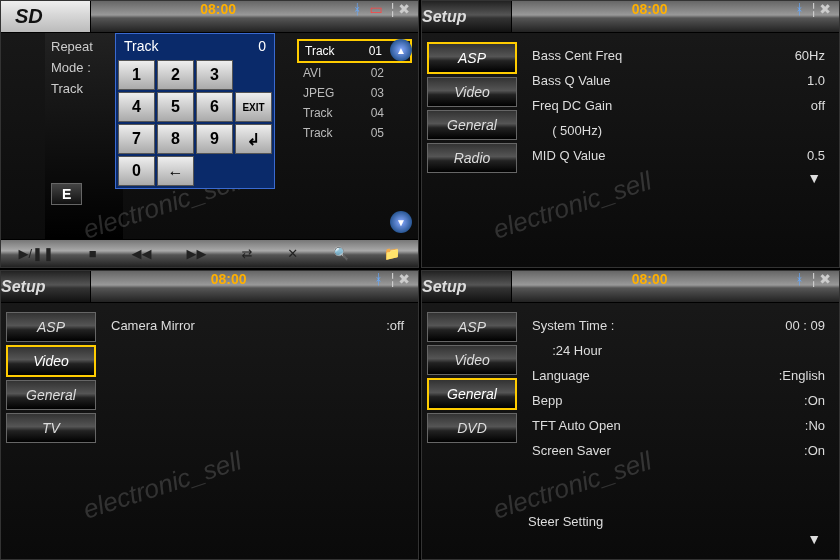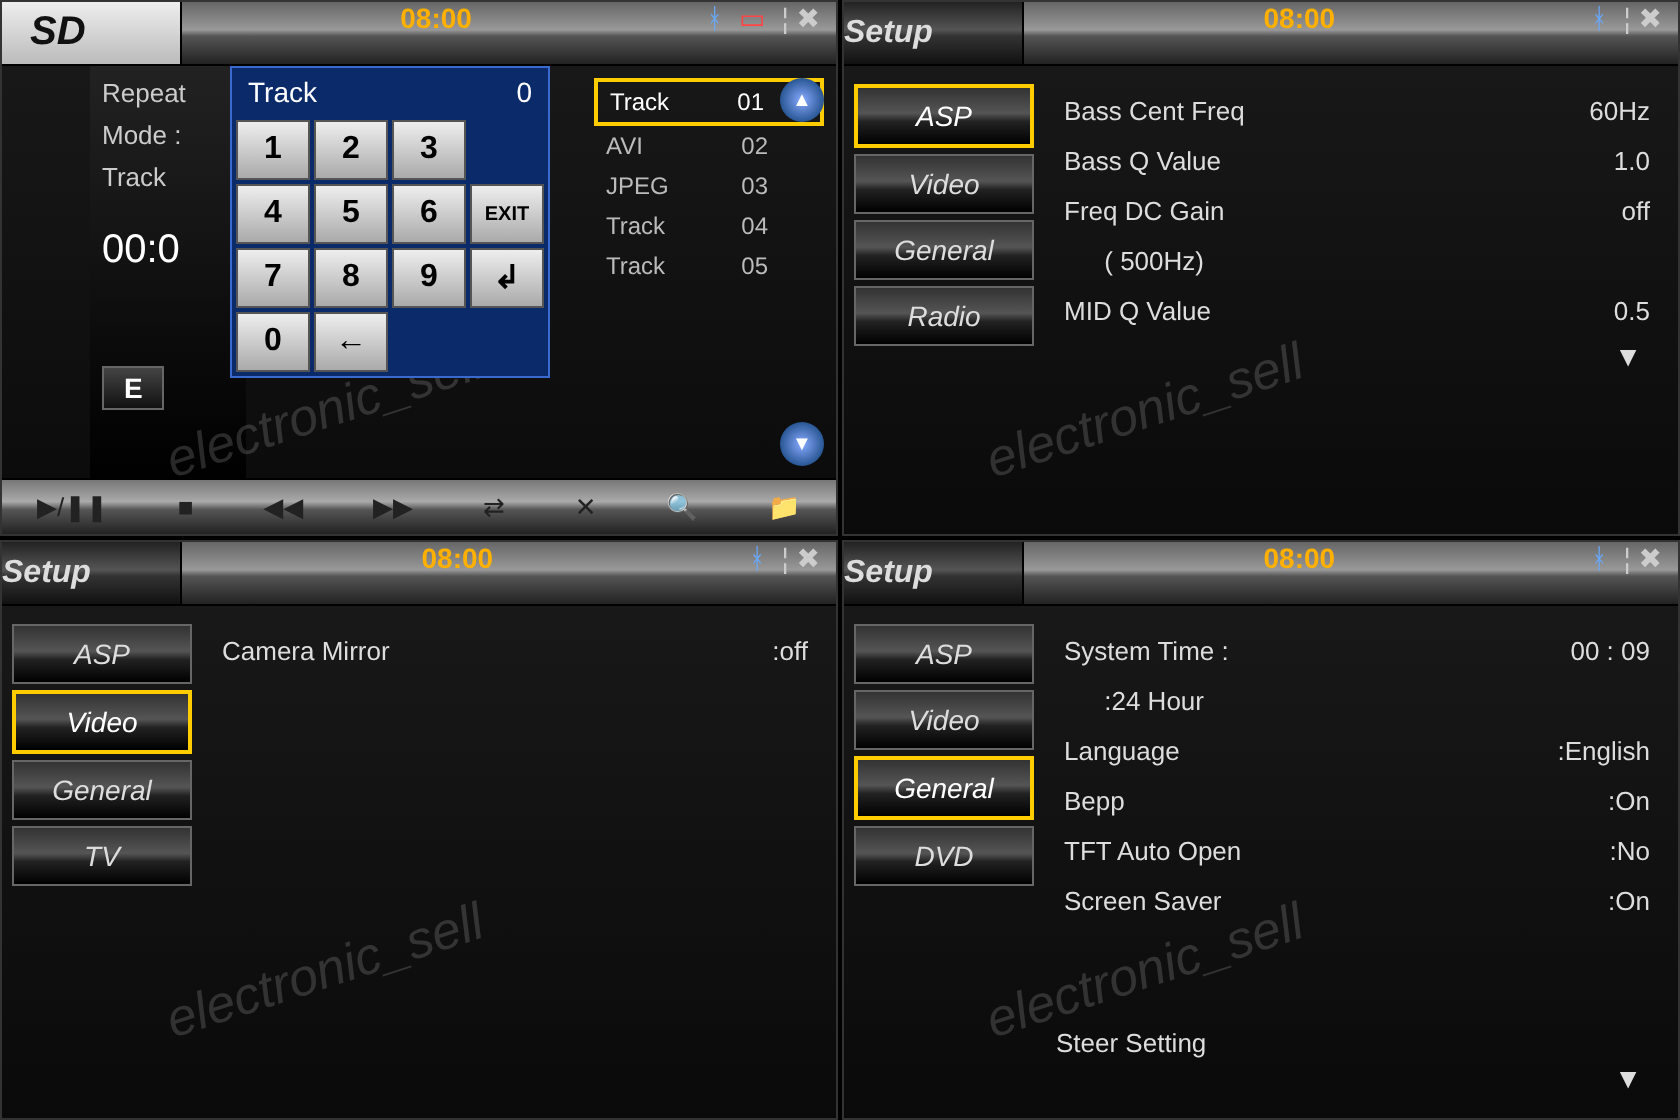--- a/index.html
+++ b/index.html
@@ -124,21 +124,20 @@
       <span>ᚼ</span>
       <span style="color:#f44">▭</span>
       <span class="tools">¦ ✖</span>
     </div>
   </div>
   <div class="sd-body">
     <div class="sd-left">
       <div>Repeat</div>
       <div>Mode :</div>
       <div>Track</div>
-      <div class="time">00:0</div>
     </div>
     <div class="keypad-pop">
       <div class="keypad-head">
         <span>Track</span>
         <span>0</span>
       </div>
       <div class="keypad-grid">
           <div class="key">1</div>
           <div class="key">2</div>
           <div class="key">3</div>

